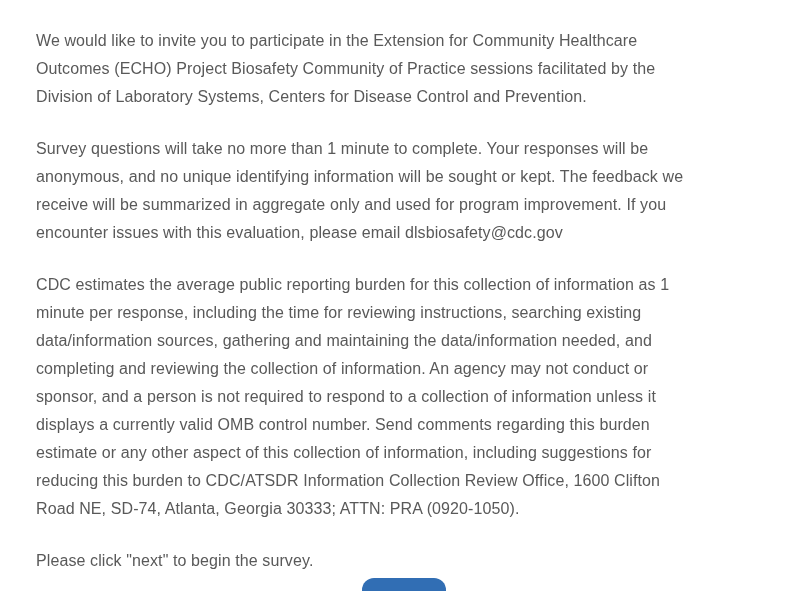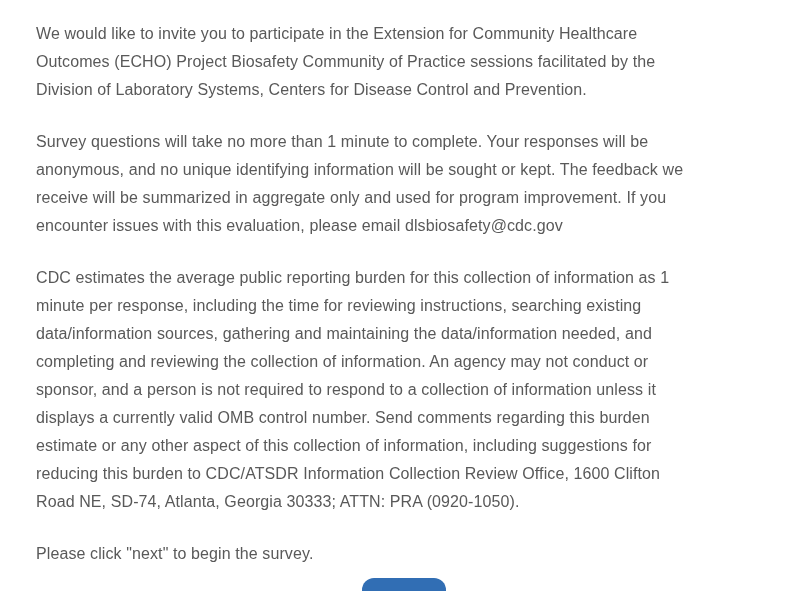--- a/index.html
+++ b/index.html
@@ -10,21 +10,21 @@
   body {
     width: 808px;
     height: 591px;
     position: relative;
     overflow: hidden;
     font-family: "Liberation Sans", sans-serif;
   }
   .content {
     position: absolute;
     left: 36px;
-    top: 20px;
+    top: 27px;
     width: 744px;
     font-size: 16px;
     line-height: 28px;
     letter-spacing: 0.1px;
   }
   .para {
     margin: 0 0 24px 0;
     white-space: pre-line; 
   }
   .para:last-child {

